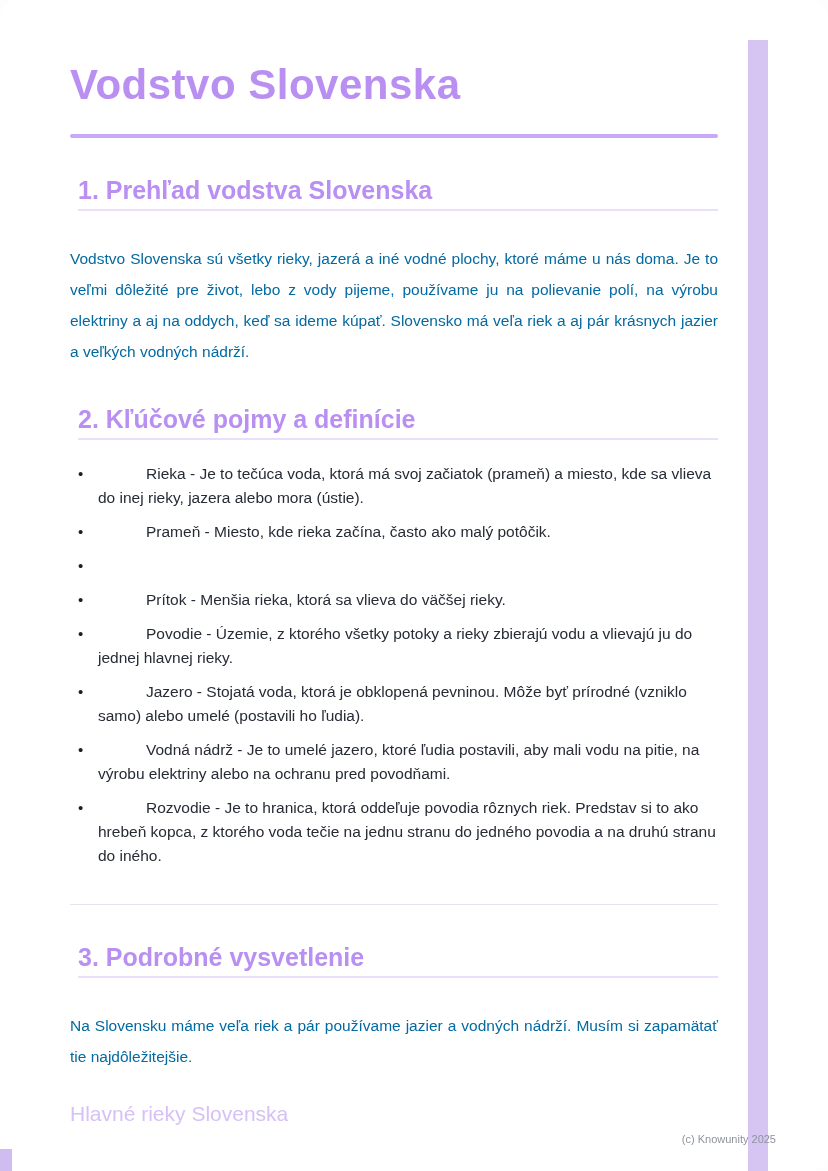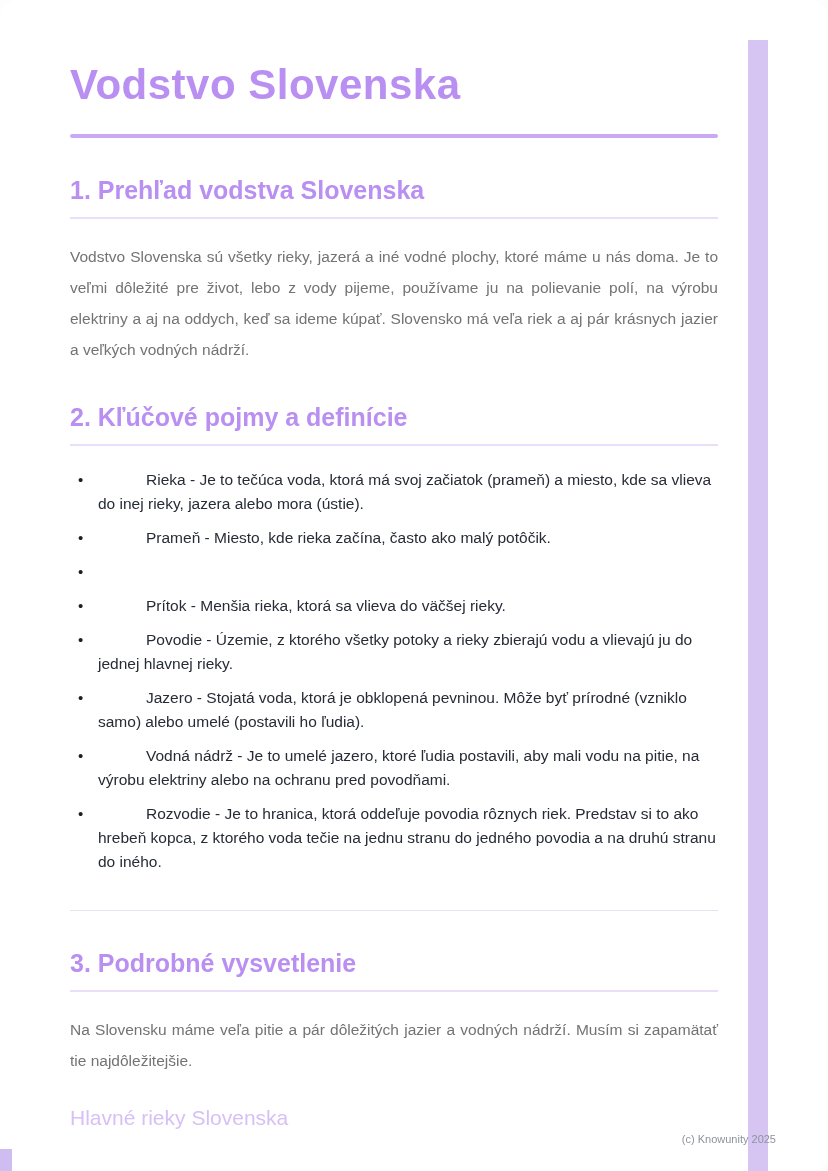--- a/index.html
+++ b/index.html
@@ -25,26 +25,26 @@
     position:absolute; left:70px; top:62px; width:648px;
   }
   h1.doc-title {
     margin:0; font-size:42px; line-height:1.1; font-weight:bold;
     color:#b98ff2; letter-spacing:0.5px;
   }
   .title-rule {
     height:4px; background:#c9a8f5; margin-top:26px; border-radius:2px;
   }
   h2.section-heading {
-    margin:38px 0 0 0; font-size:25px; font-weight:bold; color:#b98ff2;
-    padding-bottom:12px; border-bottom:2px solid #eadffb;
+    margin:38px 0 0 8px; font-size:25px; font-weight:bold; color:#b98ff2;
+    padding-bottom:4px; border-bottom:2px solid #eadffb;
   }
   p.body-text {
-    margin:22px 0 0 0; font-size:15.5px; line-height:31px;
-    text-align:justify; color:#737373;
+    margin:32px 0 0 0; font-size:15.5px; line-height:31px;
+    text-align:justify; color:#0369a1;
   }
   ul.term-list {
     list-style:none; margin:22px 0 0 0; padding:0 0 0 8px;
   }
   ul.term-list li {
     display:flex; align-items:flex-start;
     font-size:15.5px; line-height:24px; margin-bottom:10px; color:#262b35;
   }
   ul.term-list .dot {
     width:20px; flex:0 0 20px; font-size:15px; line-height:24px; color:#1b1f27;
@@ -109,21 +109,21 @@
       </li>
       <li>
         <span class="dot">•</span>
         <span class="li-text"><strong>Rozvodie</strong><span> - Je to hranica, ktorá oddeľuje povodia rôznych riek. Predstav si to ako hrebeň kopca, z ktorého voda tečie na jednu stranu do jedného povodia a na druhú stranu do iného.</span></span>
       </li>
     </ul>
 
     <div class="divider"></div>
 
     <h2 class="section-heading">3. Podrobné vysvetlenie</h2>
-    <p class="body-text">Na Slovensku máme veľa pitie a pár dôležitých jazier a vodných nádrží. Musím si zapamätať tie najdôležitejšie.</p>
+    <p class="body-text">Na Slovensku máme veľa riek a pár používame jazier a vodných nádrží. Musím si zapamätať tie najdôležitejšie.</p>
 
     <h3 class="sub-heading">Hlavné rieky Slovenska</h3>
 
   </div>
 
   <div class="footer">(c) Knowunity 2025</div>
 
 </div>
 
 </body></html>

